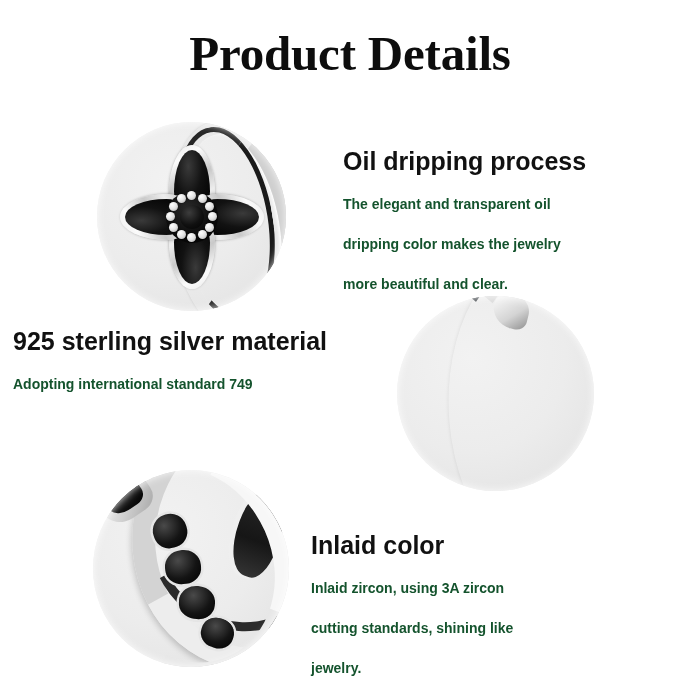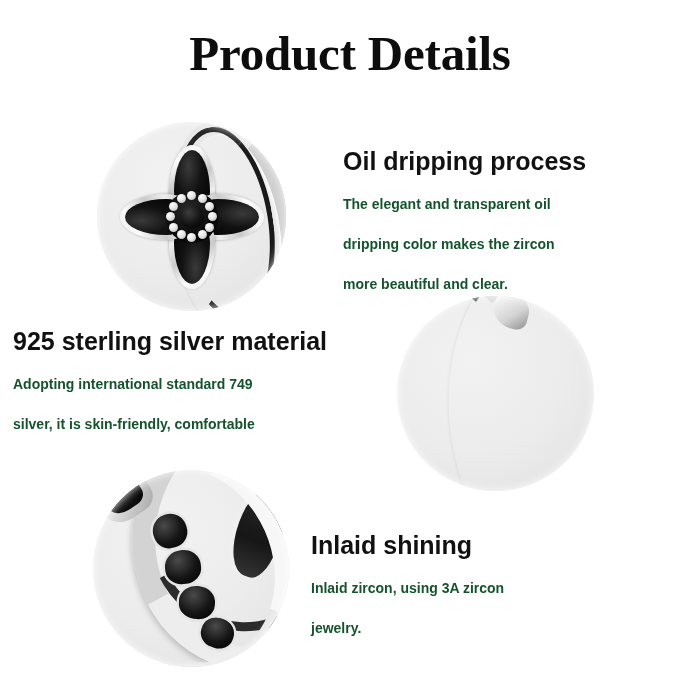--- a/index.html
+++ b/index.html
@@ -370,32 +370,32 @@
       <div class="zi-stone" style="left: 72px; top: 80px; width: 36px; height: 34px; transform: rotate(-6deg);"></div>
       <div class="zi-stone" style="left: 86px; top: 116px; width: 36px; height: 33px; transform: rotate(6deg);"></div>
       <div class="zi-stone" style="left: 108px; top: 148px; width: 33px; height: 30px; transform: rotate(18deg);"></div>
     </div>
 </div>
 
 <div class="text-block" id="block-oil">
   <p class="blk-heading">Oil dripping process</p>
   <p class="blk-body">
     <span>The elegant and transparent oil</span>
-    <span>dripping color makes the zircon</span>
+    <span>dripping color makes the jewelry</span>
     <span>more beautiful and clear.</span>
   </p>
 </div>
 
 <div class="text-block" id="block-silver">
   <p class="blk-heading">925 sterling silver material</p>
   <p class="blk-body">
     <span>Adopting international standard 749</span>
-    <span>silver, it is skin-friendly, comfortable</span>
   </p>
 </div>
 
 <div class="text-block" id="block-zircon">
-  <p class="blk-heading">Inlaid shining</p>
+  <p class="blk-heading">Inlaid color</p>
   <p class="blk-body">
     <span>Inlaid zircon, using 3A zircon</span>
+    <span>cutting standards, shining like</span>
     <span>jewelry.</span>
   </p>
 </div>
 
 </body></html>

